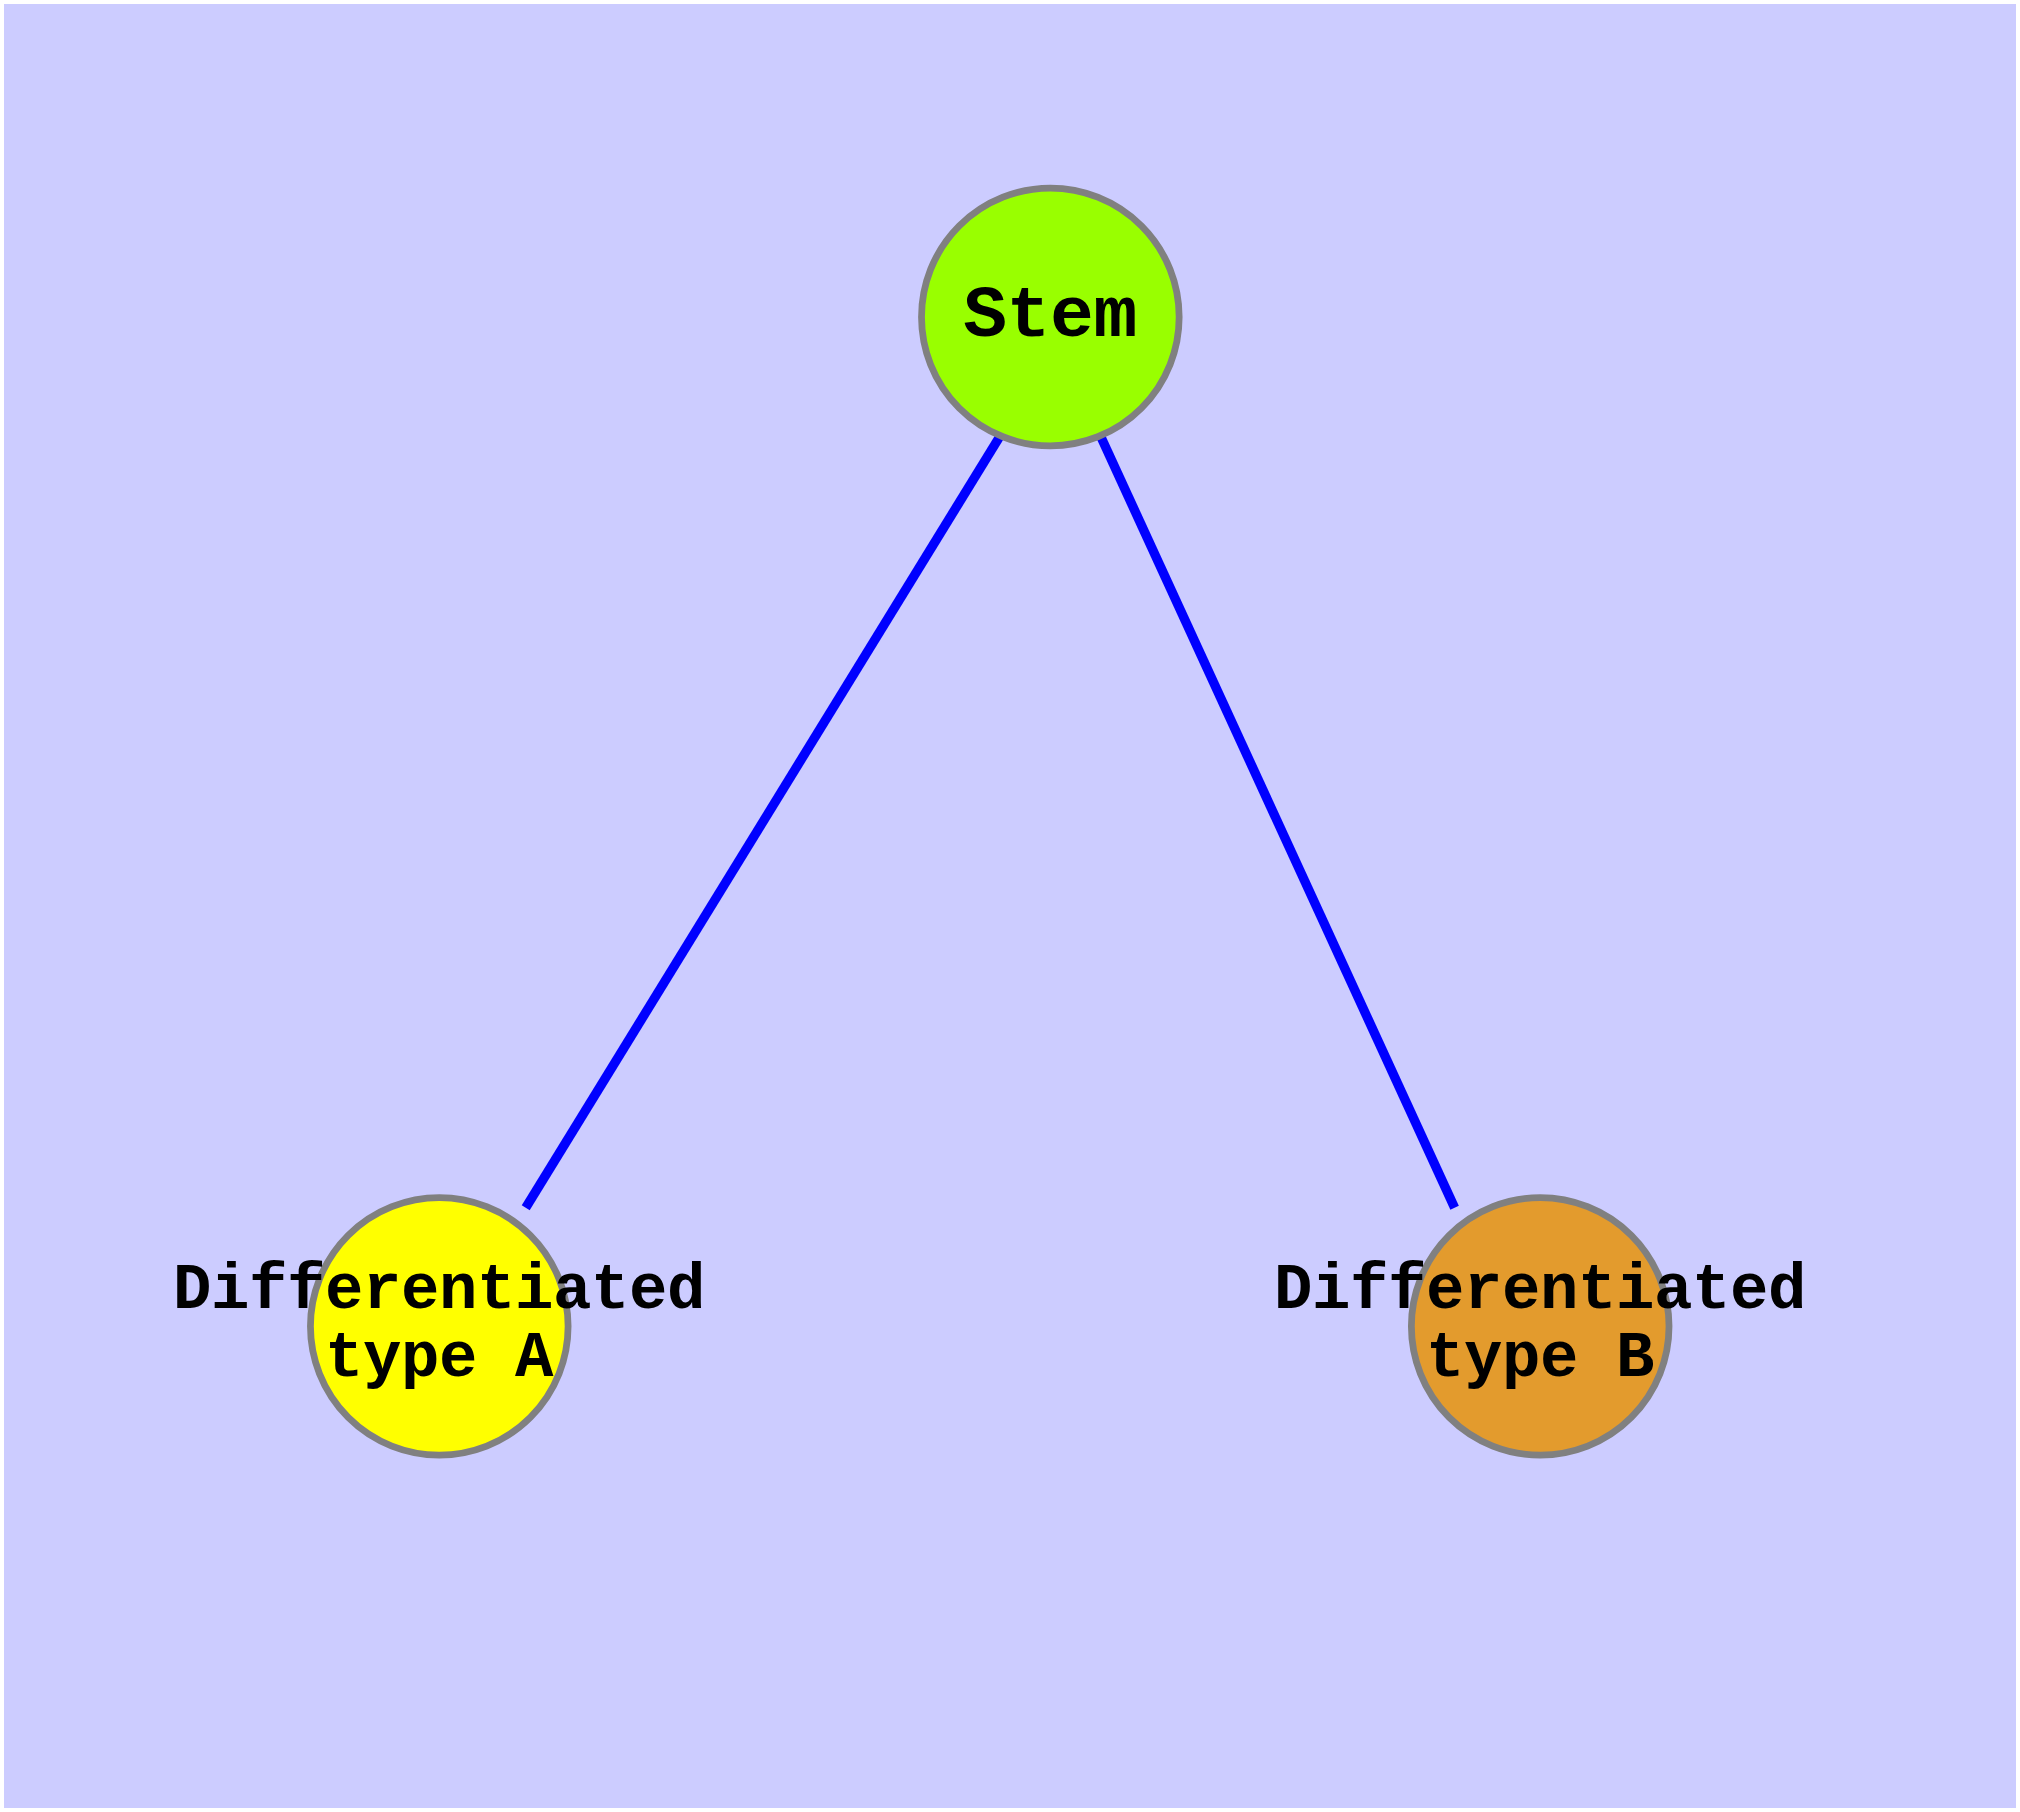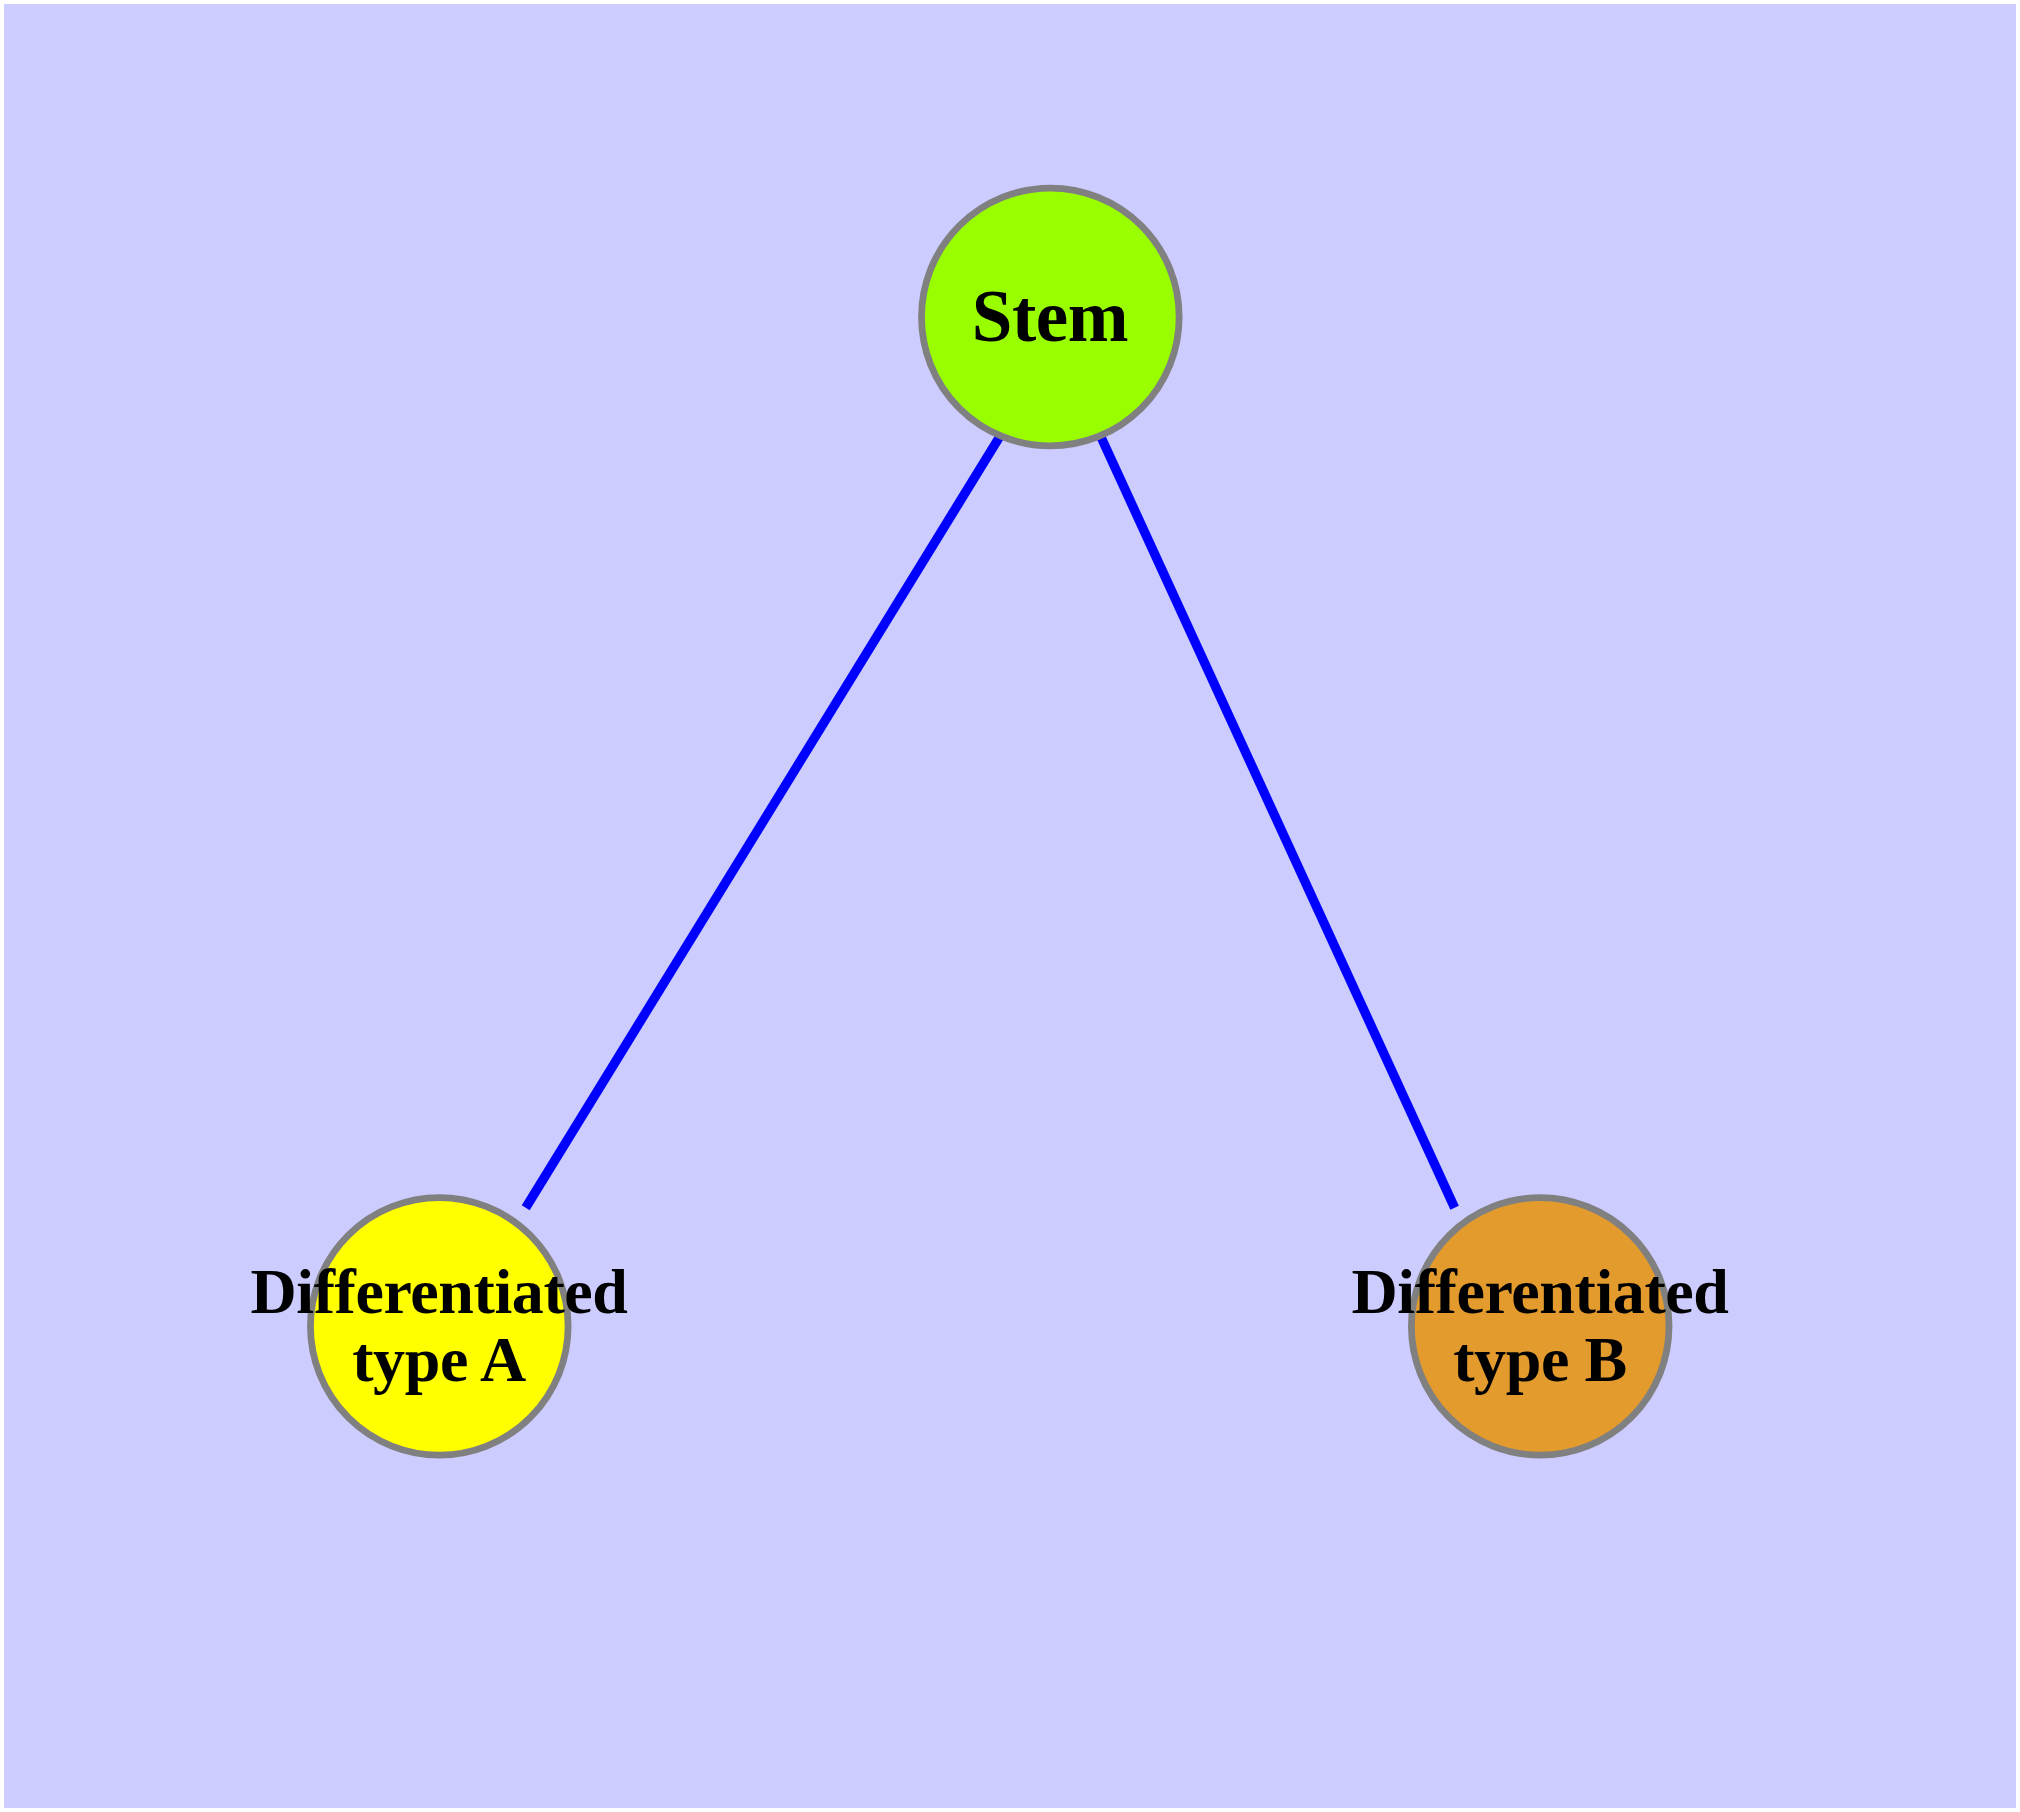--- a/index.html
+++ b/index.html
@@ -7,21 +7,21 @@
     margin: 0;
     padding: 0;
     background: #ffffff;
   }
   #canvas {
     position: relative;
     width: 2021px;
     height: 1812px;
     background: #ffffff;
     overflow: hidden;
-    font-family: Liberation Serif, serif;
+    font-family: Liberation Mono, monospace;
   }
   .graph-bg {
     position: absolute;
     left: 4.2px;
     top: 4.2px;
     width: 2012px;
     height: 1804px;
     background: #ccccff;
   }
   .graph-svg {

